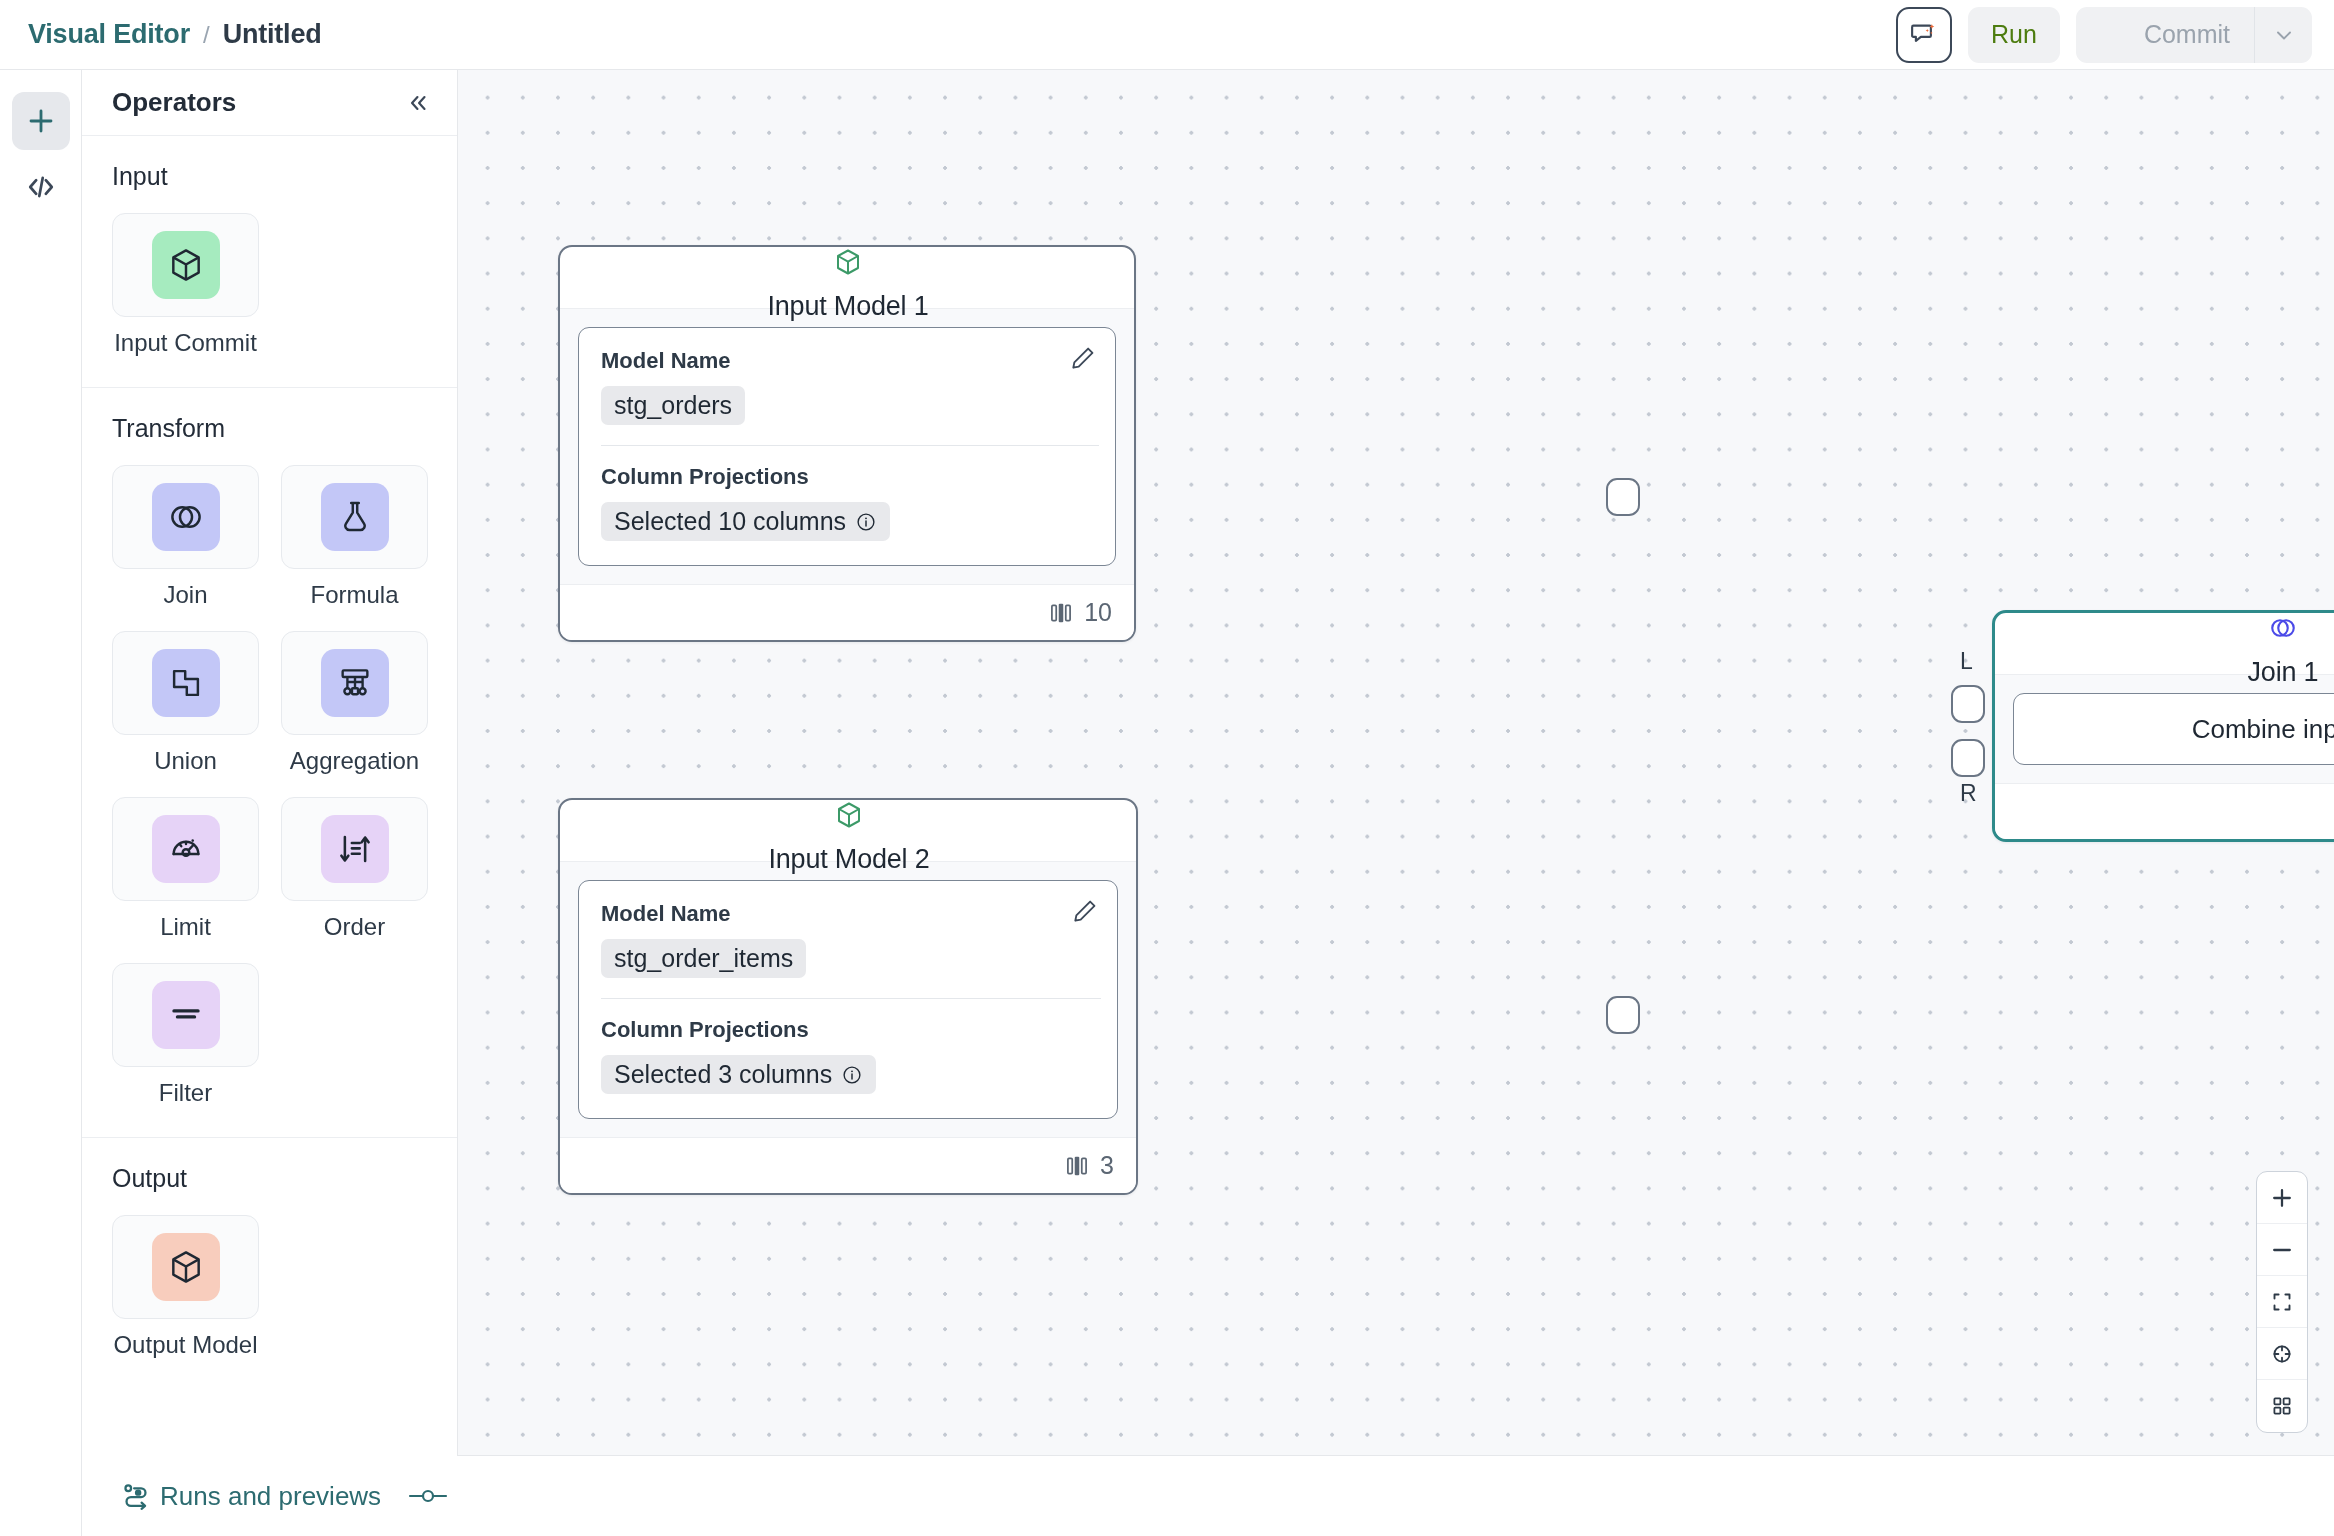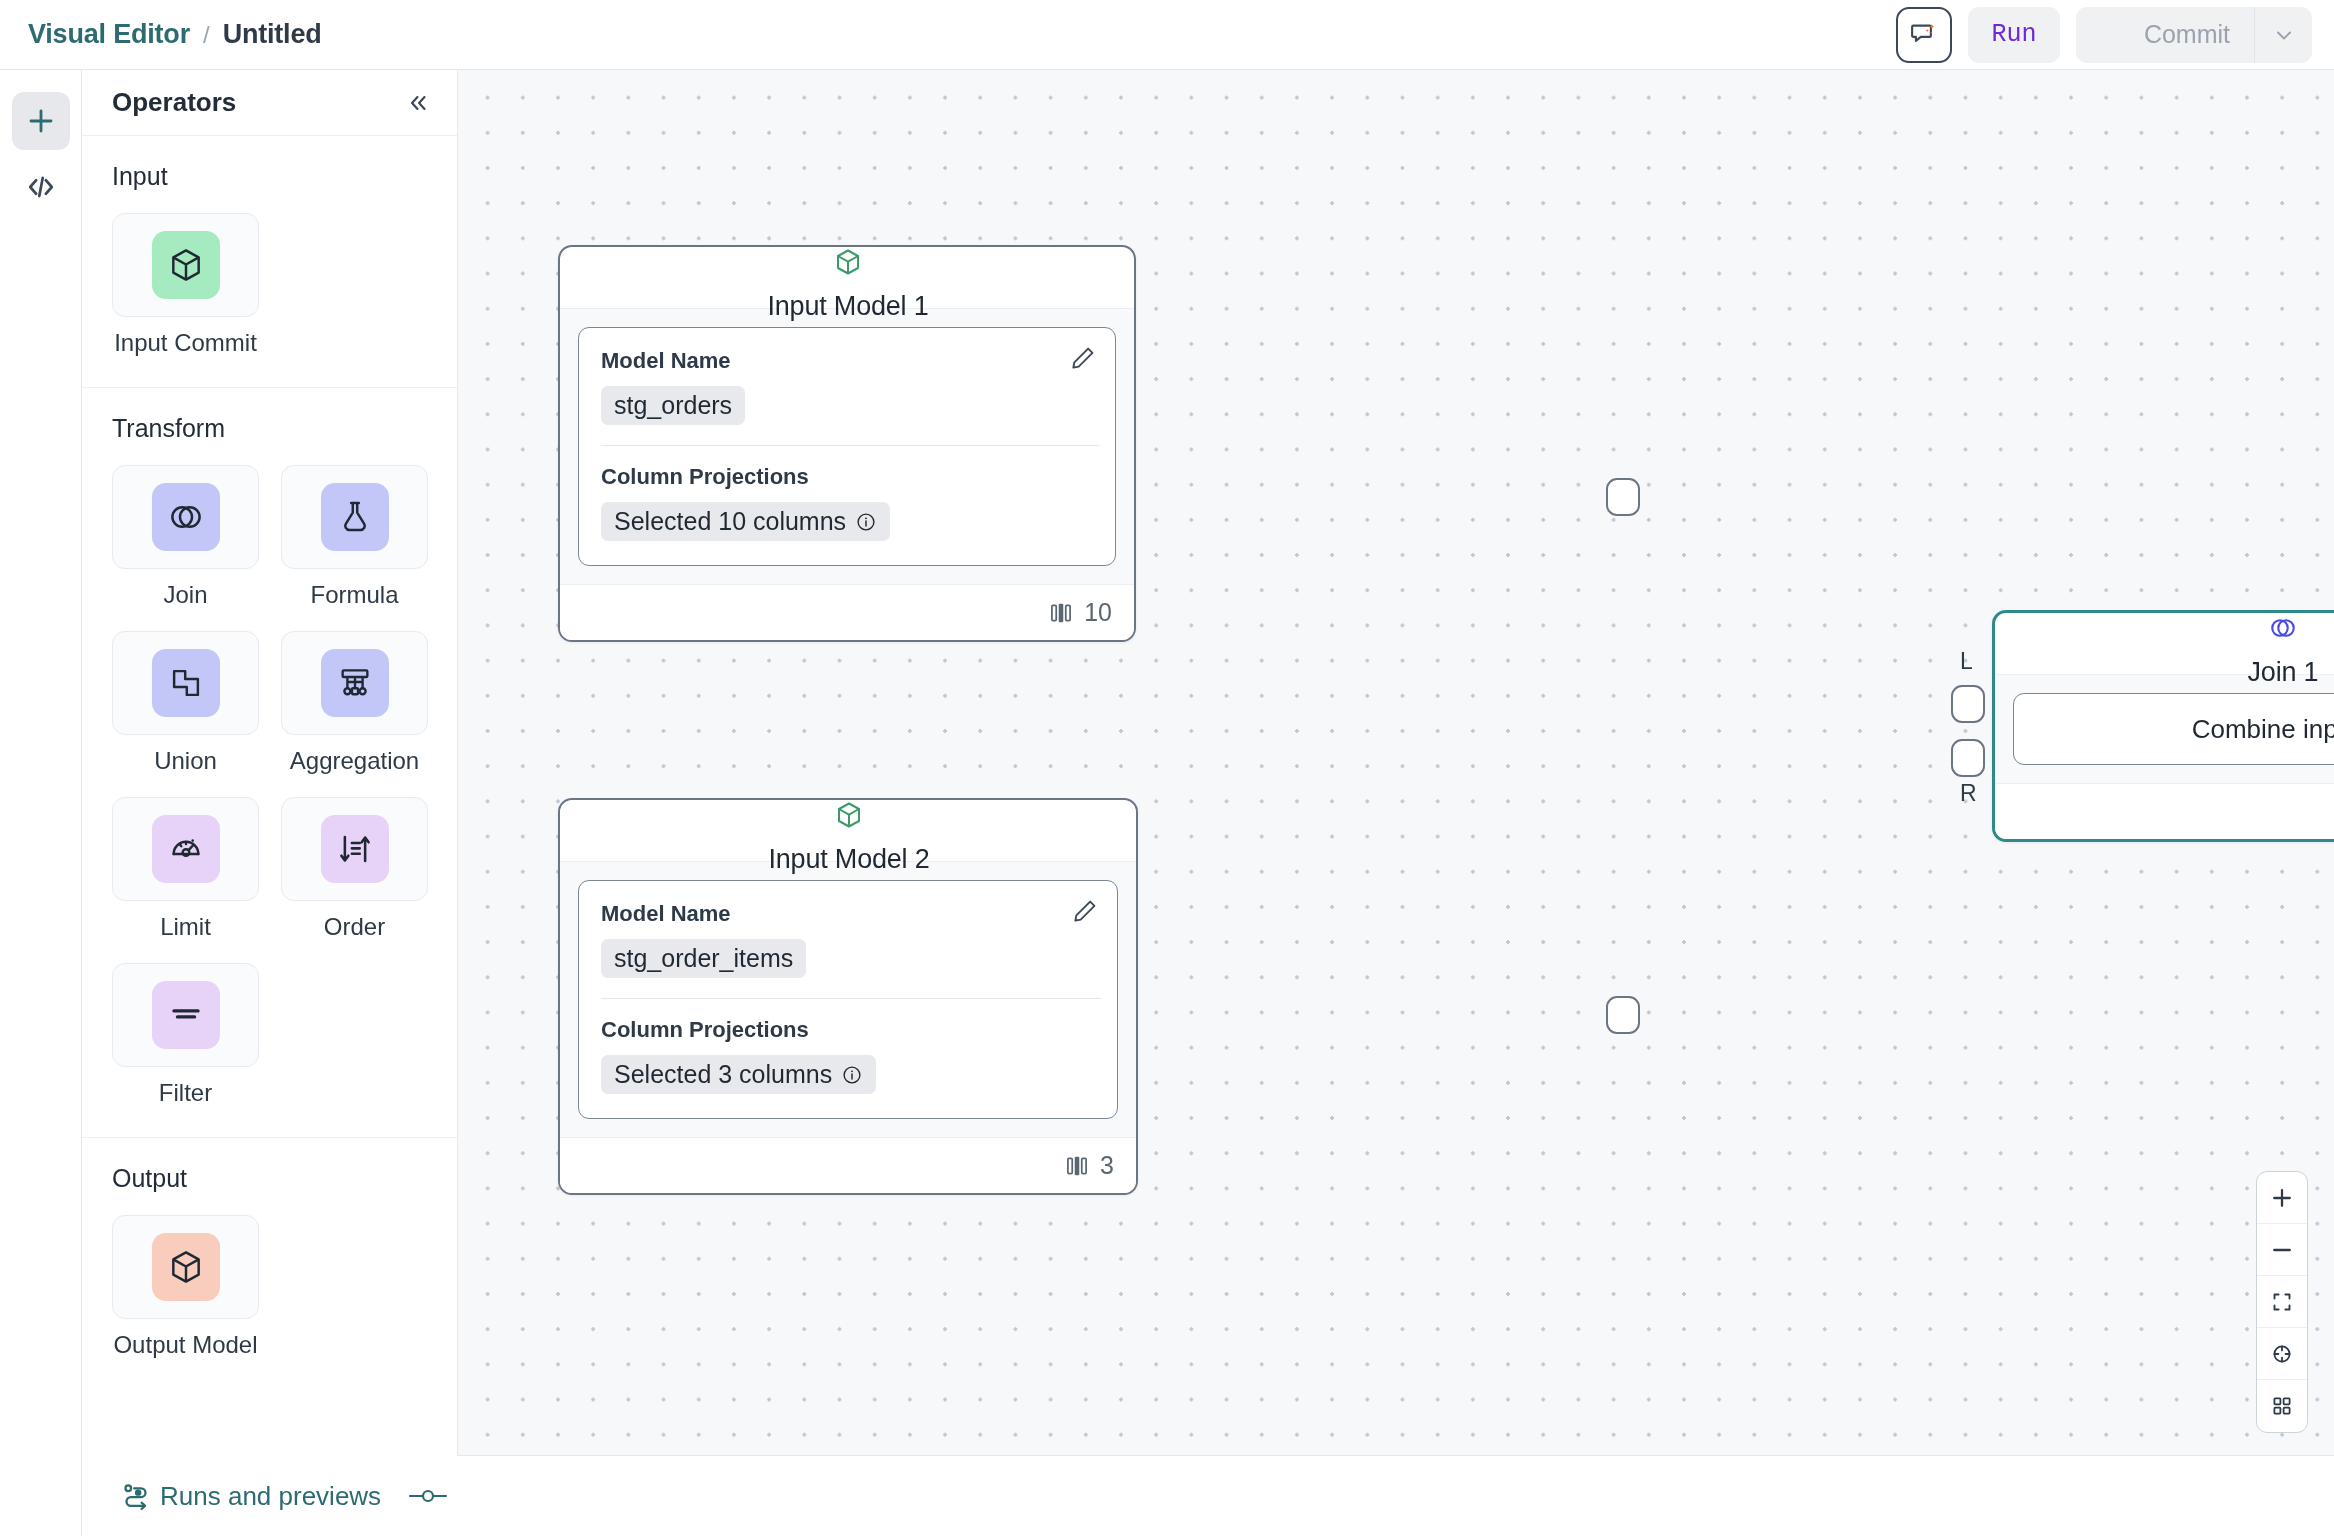--- a/index.html
+++ b/index.html
@@ -29,21 +29,21 @@
   .header-spacer { flex: 1; }
   .header-actions { display: flex; align-items: center; gap: 16px; }
   .icon-btn-ai {
     width: 56px; height: 56px; border: 2px solid #3c4858; border-radius: 13px;
     background: #fff; display: flex; align-items: center; justify-content: center;
     cursor: pointer;
   }
   .btn-run {
     height: 56px; min-width: 92px; padding: 0 12px;
     background: #f0f1f3; border: none; border-radius: 11px;
-    color: #6d28d9; font-size: 25px; font-family: Liberation Mono, monospace;
+    color: #4d7c0f; font-size: 25px; font-family: Liberation Sans, sans-serif;
     display: flex; align-items: center; justify-content: center; cursor: pointer;
   }
   .commit-group { display: flex; height: 56px; background: #f0f1f3; border-radius: 11px; overflow: hidden; }
   .btn-commit {
     padding: 0 24px; background: transparent; border: none;
     color: #9aa3ad; font-size: 25px; font-family: inherit;
     display: flex; align-items: center; cursor: pointer; margin-left: 44px;
   }
   .commit-caret {
     width: 58px; background: transparent; border: none; border-left: 1px solid #e1e4e8;

